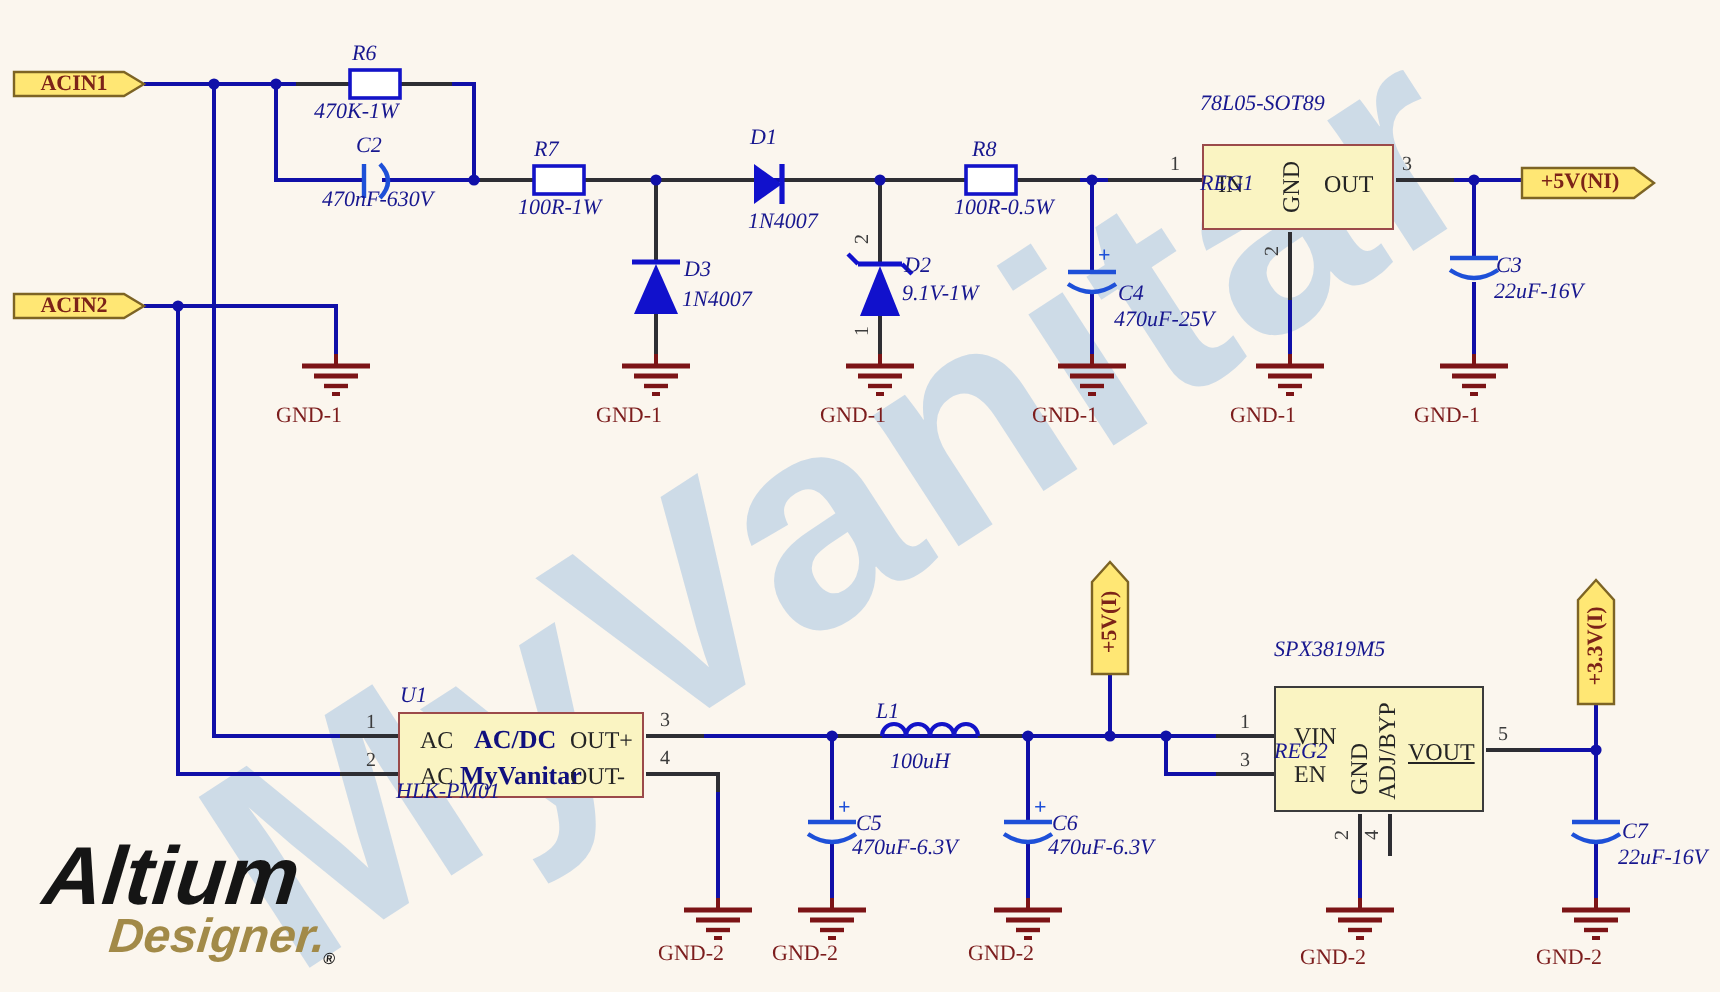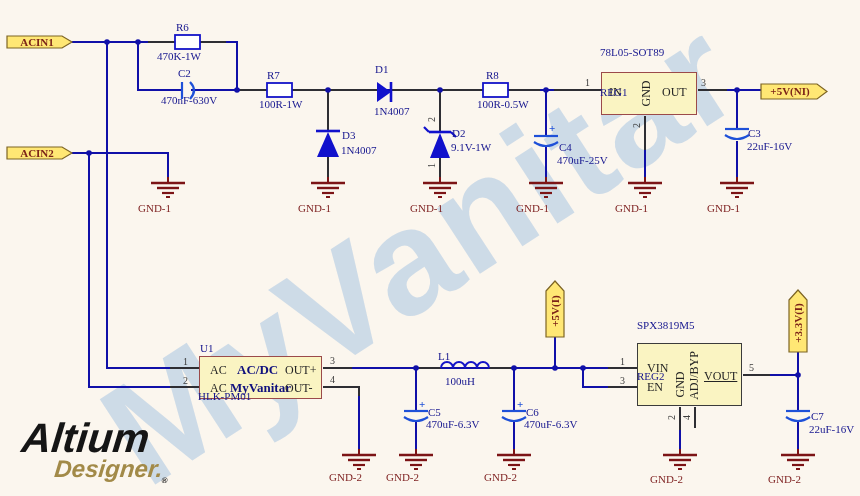--- a/index.html
+++ b/index.html
@@ -3,21 +3,21 @@
 <meta charset="utf-8">
 <style>
   html,body{margin:0;padding:0;}
   body{width:860px;height:496px;position:relative;overflow:hidden;background:#fbf6ee;
        font-family:"Liberation Serif",serif;}
   #stage{position:absolute;inset:0;width:860px;height:496px;}
   .watermark{position:absolute;left:420px;top:252px;transform:translate(-50%,-50%) rotate(-33deg);
        font-family:"Liberation Sans",sans-serif;font-weight:bold;font-size:148px;letter-spacing:2px;
        color:rgba(168,196,226,0.55);white-space:nowrap;z-index:1;user-select:none;}
   svg.sch{position:absolute;left:0;top:0;z-index:2;}
-  .lbl{position:absolute;z-index:3;font-size:11px;color:#17178f;white-space:nowrap;line-height:12px;}
+  .lbl{position:absolute;z-index:3;font-size:11px;color:#17178f;white-space:nowrap;line-height:12px;font-style:italic;}
   .pn{position:absolute;z-index:3;font-size:10px;color:#3c3c3c;white-space:nowrap;line-height:11px;}
   .pn.rot{transform:rotate(-90deg);transform-origin:center;}
   .gndlbl{position:absolute;z-index:3;font-size:11px;color:#7c1d1d;width:60px;text-align:left;
        white-space:nowrap;line-height:12px;}
   .portlbl{position:absolute;z-index:4;font-size:11px;font-weight:600;color:#7c2318;
        text-align:center;line-height:12px;white-space:nowrap;}
   .portlbl.rot{transform:rotate(-90deg);transform-origin:center;}
   .icbox{position:absolute;z-index:3;background:#faf4c2;}
   .icbox.red{border:1.5px solid #9b4a4a;}
   .icbox.dark{border:1.5px solid #3b3b3b;}

